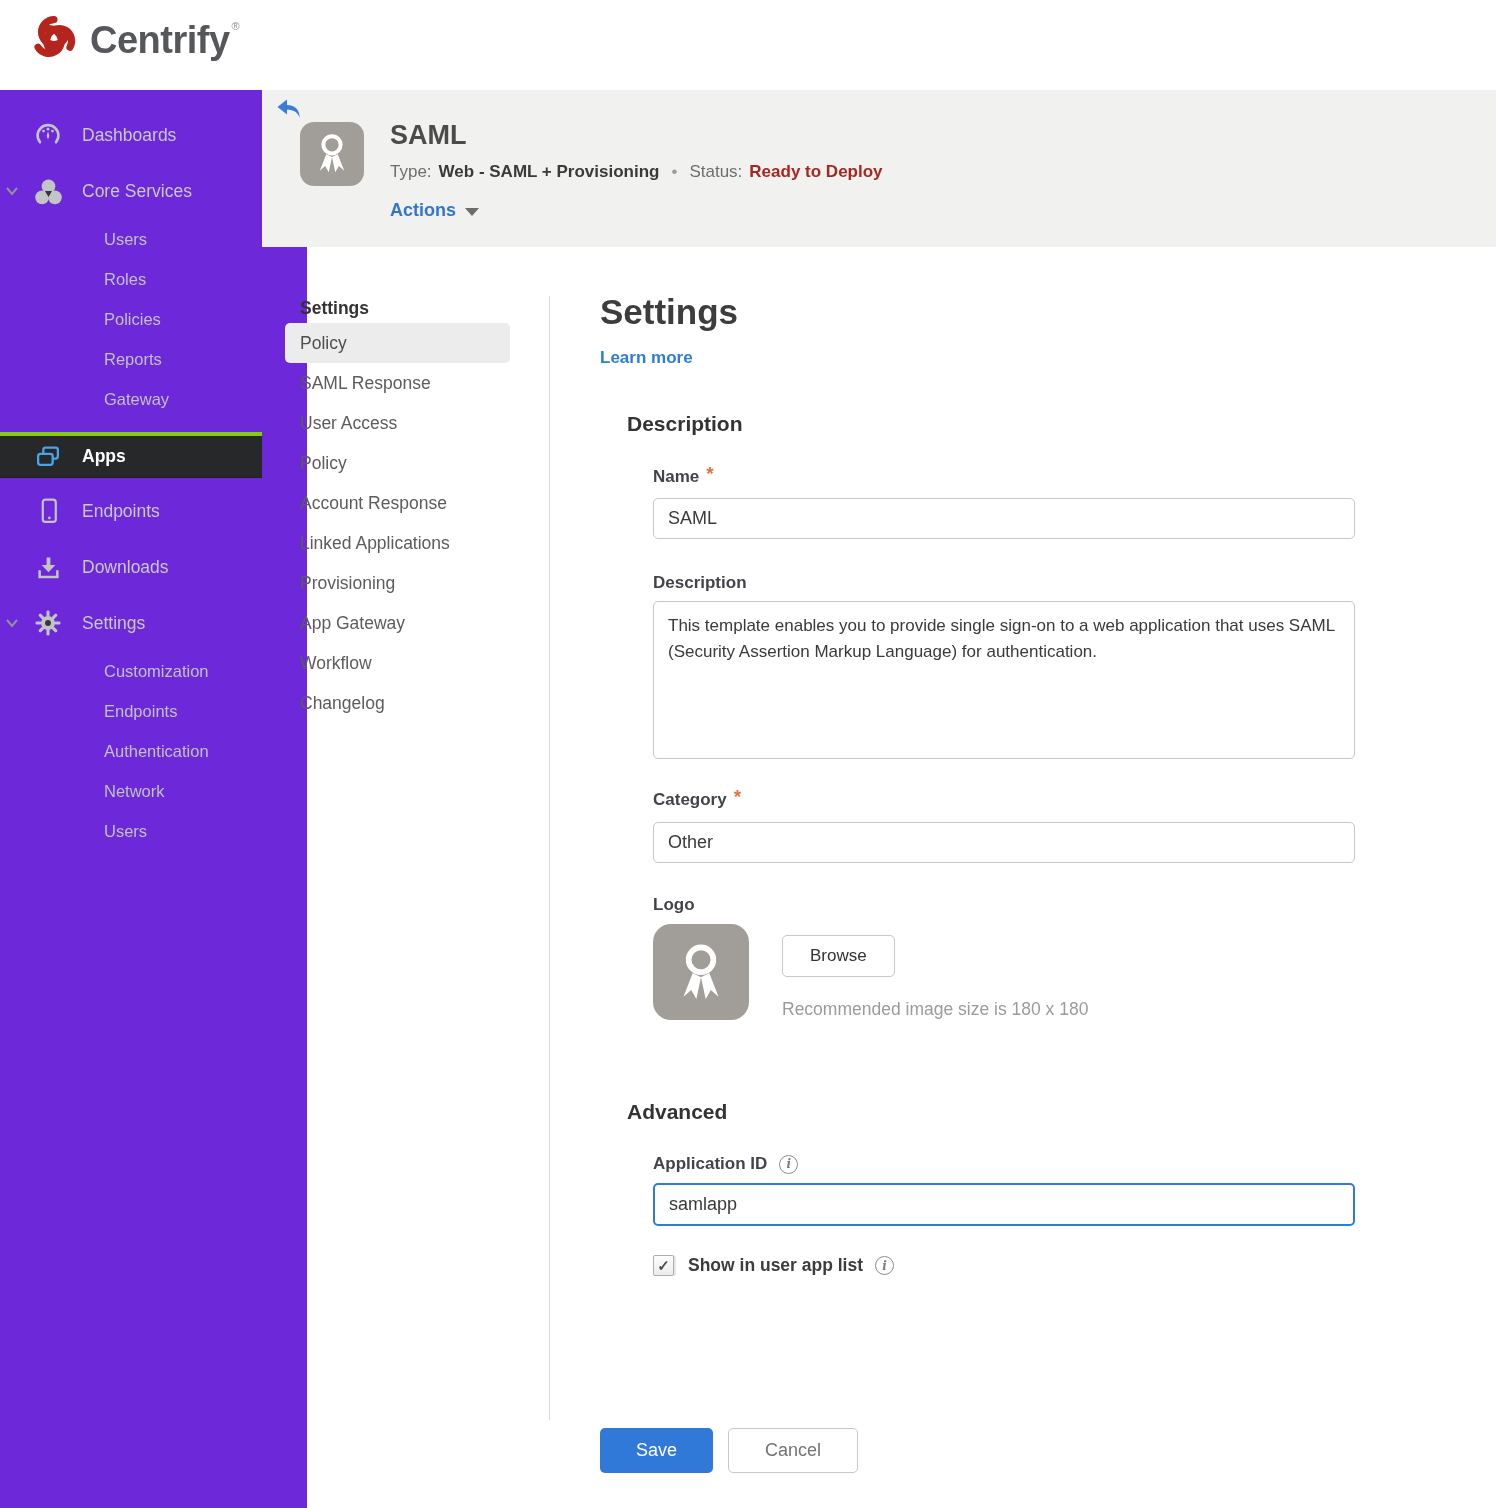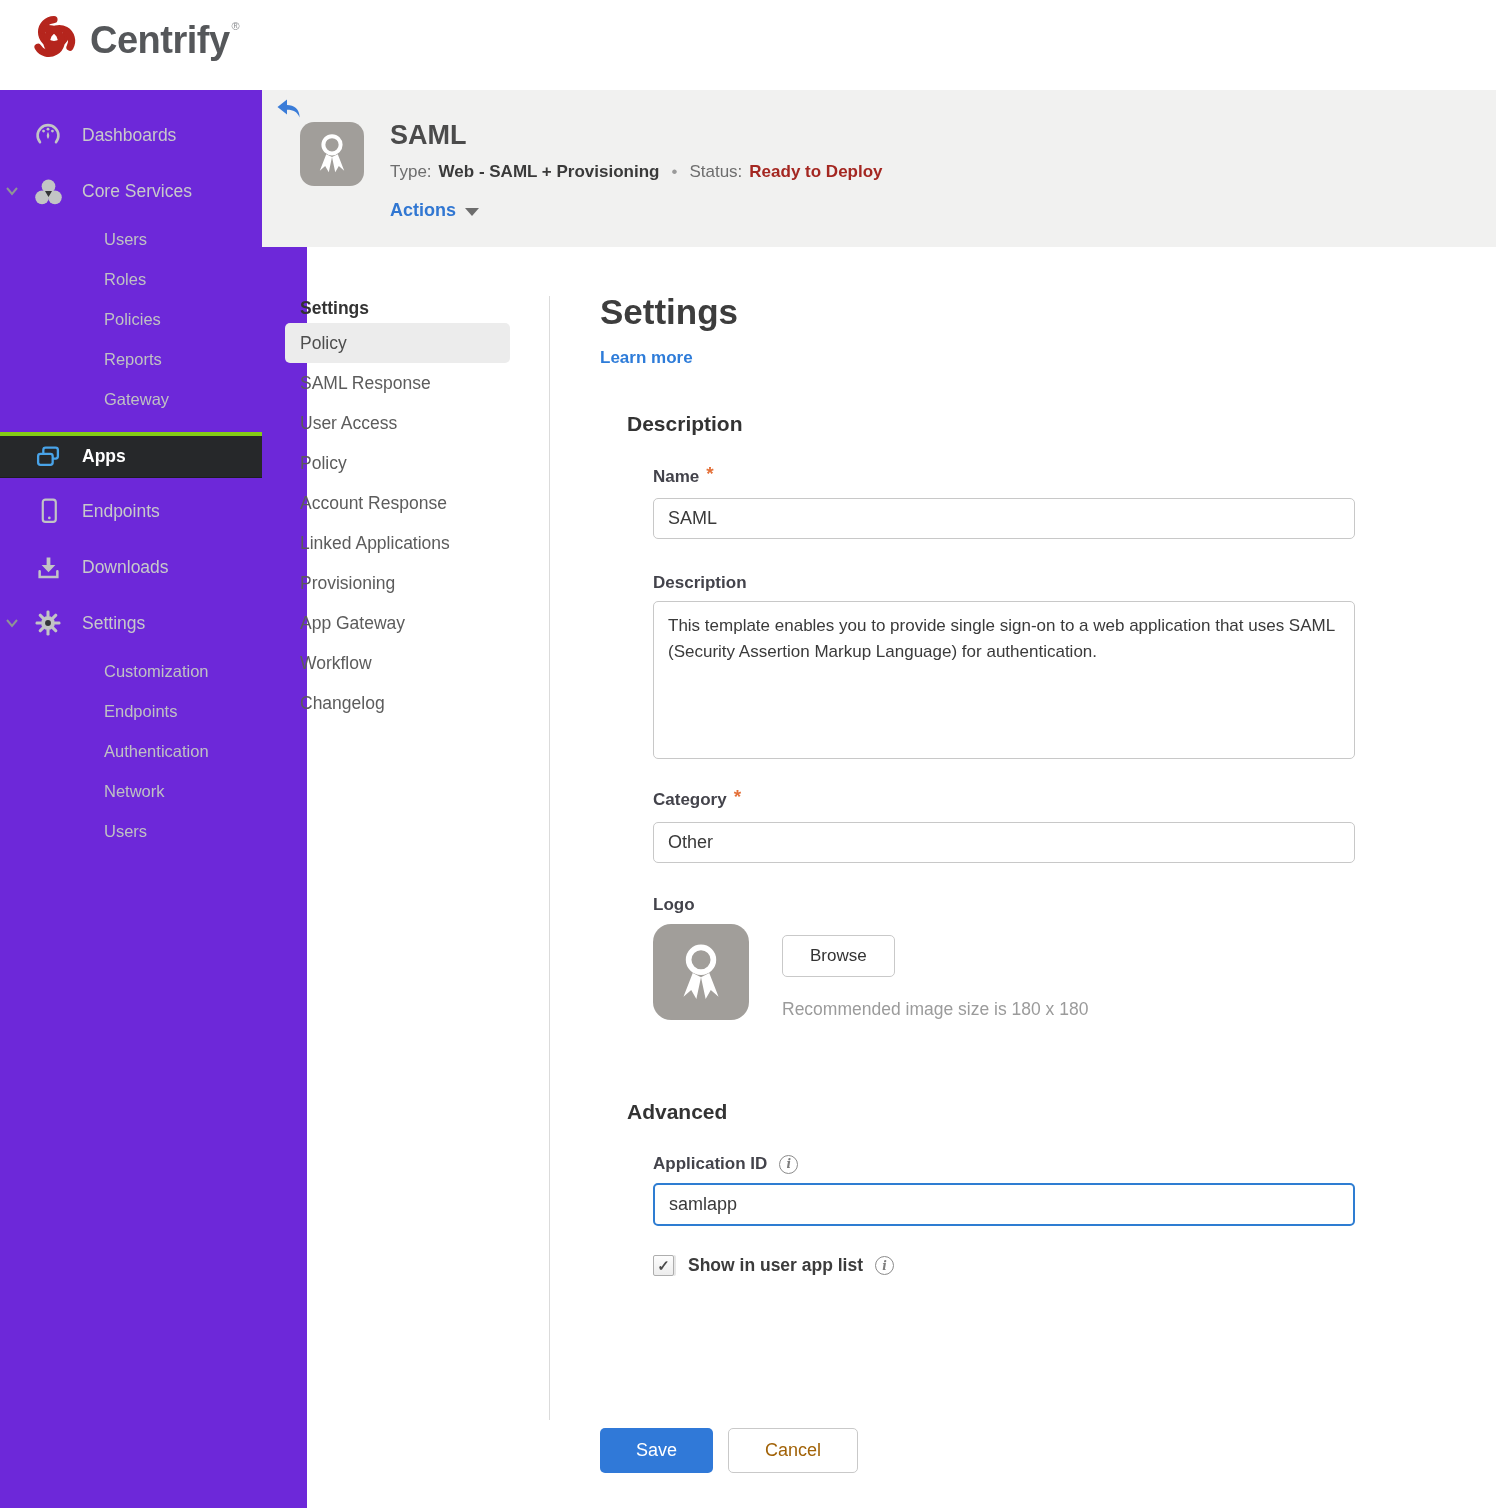--- a/index.html
+++ b/index.html
@@ -85,21 +85,21 @@
   .check-row { display:flex; align-items:center; margin:29px 0 0 53px; }
   .checkbox { width:21px; height:21px; border:1px solid #aeaeae; border-radius:2px;
               background:linear-gradient(#fdfdfd,#ededed); box-shadow:2px 0 0 #e6e6e6;
               display:flex; align-items:center; justify-content:center; font-size:15px; font-weight:700;
               color:#4a4a4a; cursor:pointer; }
   .check-lbl { margin-left:14px; font-size:17.5px; font-weight:600; color:#3c3c3c; }
   .btn-row { display:flex; margin-top:152px; }
   .save-btn { width:113px; height:45px; background:#3079d8; color:#fff; font-weight:400; font-size:18px;
               border:none; border-radius:5px; cursor:pointer; font-family:"Liberation Sans", sans-serif; }
   .cancel-btn { width:130px; height:45px; background:#fff; border:1px solid #c9c9c9; border-radius:5px;
-                font-size:18px; color:#a16207; margin-left:15px; cursor:pointer;
+                font-size:18px; color:#737373; margin-left:15px; cursor:pointer;
                 font-family:"Liberation Sans", sans-serif; }
 </style>
 </head>
 <body>
 
 <div class="app">
 
   <div class="topbar">
     <div class="brand">
       <span>

